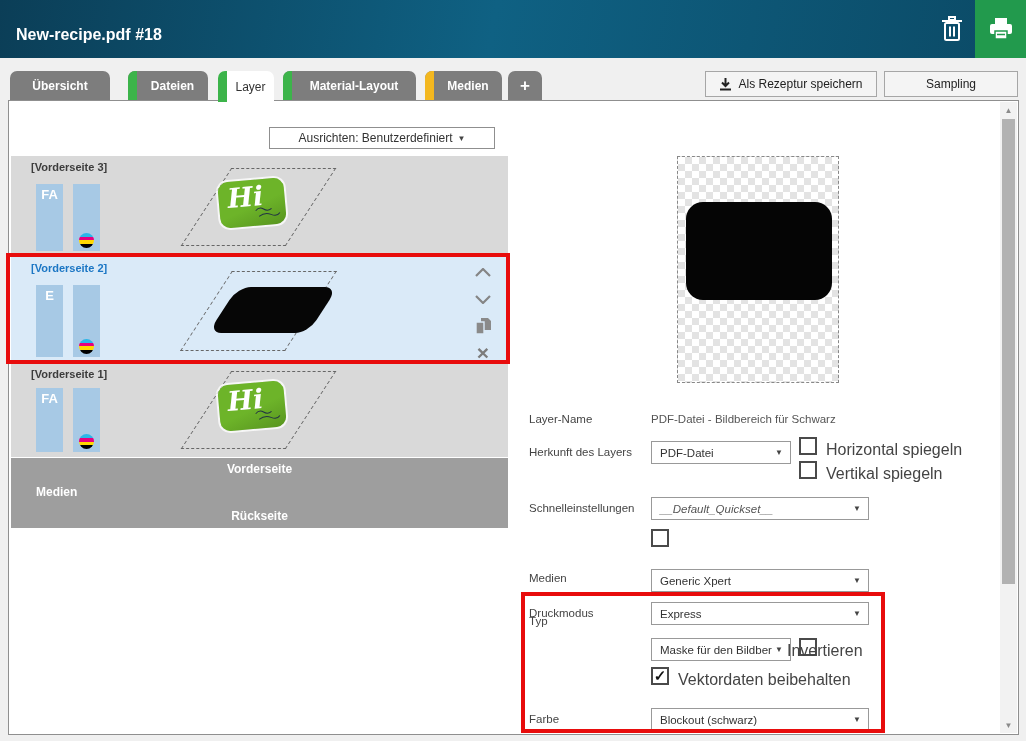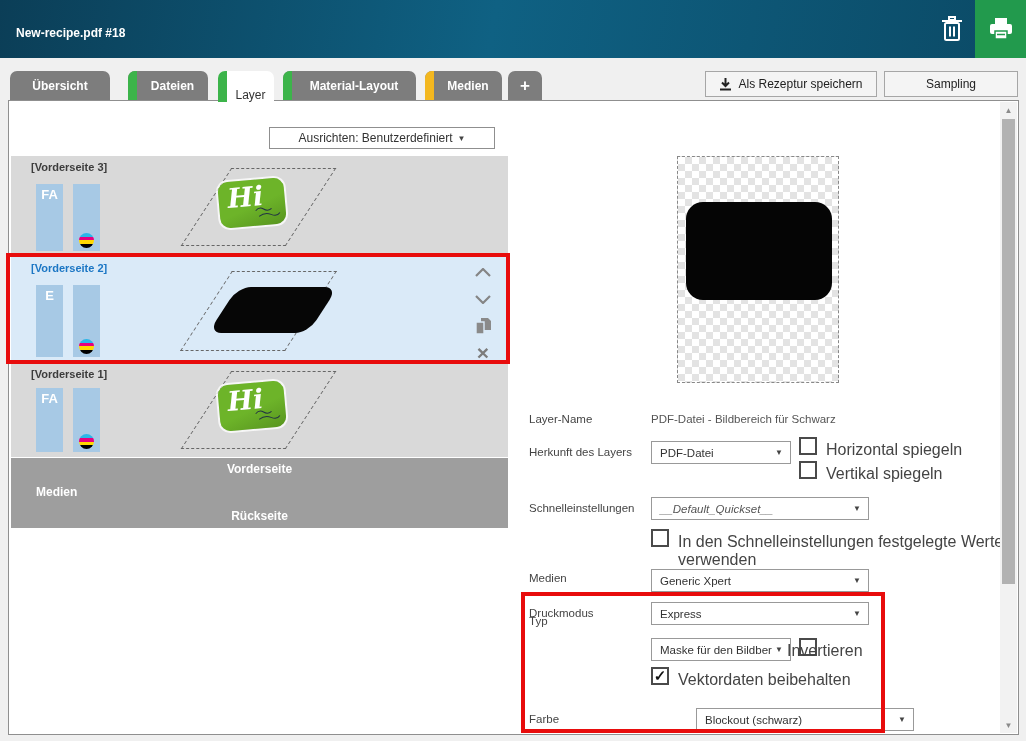--- a/index.html
+++ b/index.html
@@ -8,35 +8,35 @@
     --row-bg:#d9d9d9; --sel-bg:#daeaf8; --sel-text:#1b76c4; --bar-blue:#a7c9e5;
     --media-gray:#9e9e9e; --red:#e80c0c; --logo-green:#6db429; --logo-green-dark:#58951f;
   }
   *{box-sizing:border-box; margin:0; padding:0;}
   html,body{width:1026px;height:741px;overflow:hidden;}
   body{font-family:"Liberation Sans",sans-serif;background:#f0f0f0;position:relative;}
 
   
   .titlebar{position:absolute;left:0;top:0;width:1026px;height:58px;
     background:linear-gradient(100deg,var(--title-grad-a) 0%,var(--title-grad-b) 48%,var(--title-grad-c) 100%);}
-  .titlebar .title{position:absolute;left:16px;top:26px;color:#fff;font-size:12px;font-weight:bold;}
+  .titlebar .title{position:absolute;left:16px;top:26px;color:#fff;font-size:16px;font-weight:bold;}
   .tb-icon-btn{position:absolute;top:0;height:58px;display:flex;align-items:center;justify-content:center;cursor:pointer;}
   .tb-trash{left:930px;width:44px;}
   .tb-print{left:975px;width:51px;background:var(--green-btn);}
 
   
   .tabs{position:absolute;left:0;top:71px;height:31px;width:1026px;}
   .tab{position:absolute;top:0;height:30px;background:var(--tab-gray);border-radius:7px 7px 0 0;
     overflow:hidden;display:flex;align-items:center;justify-content:center;cursor:pointer;}
   .tab .tab-label{color:#fff;font-size:12px;font-weight:600;white-space:nowrap;}
   .tab .accent{position:absolute;left:0;top:0;width:9px;height:100%;}
   .tab.has-accent{padding-left:9px;}
   .accent.green{background:var(--green-accent);}
   .accent.yellow{background:var(--yellow-accent);}
-  .tab.active{background:#fff;height:31px;z-index:6;align-items:flex-end;}
+  .tab.active{background:#fff;height:31px;z-index:6;}
   .tab.active .tab-label{color:#333;font-weight:400;}
   .tab-uebersicht{left:10px;width:100px;}
   .tab-dateien{left:128px;width:80px;}
   .tab-layer{left:218px;width:56px;}
   .tab-material{left:283px;width:133px;}
   .tab-drucken{left:425px;width:77px;}
   .tab-plus{left:508px;width:34px;}
   .tab-plus .tab-label{font-size:17px;font-weight:bold;}
 
   
@@ -298,21 +298,20 @@
   <div class="checkbox" style="left:790px;top:360px;"></div>
   <span class="cb-label" style="left:817px;top:364px;">Vertikal spiegeln</span>
 
   <span class="f-label" style="top:401px;">Schnelleinstellungen</span>
   <div class="dropdown dd-wide" style="top:396px;">
     <span class="dd-italic">__Default_Quickset__</span>
     <span class="dd-arrow">▼</span>
   </div>
 
   <div class="checkbox" style="left:642px;top:428px;"></div>
-  <span class="cb-label" style="left:669px;top:432px;">In den Schnelleinstellungen festgelegte Werte verwenden</span>
 
   <span class="f-label" style="top:471px;">Medien</span>
   <div class="dropdown dd-wide" style="top:468px;">
     <span>Generic Xpert</span>
     <span class="dd-arrow">▼</span>
   </div>
 
   <span class="f-label" style="top:506px;">Druckmodus</span>
   <div class="dropdown dd-wide" style="top:501px;">
     <span>Express</span>
@@ -326,21 +325,21 @@
   </div>
   <div class="checkbox" style="left:790px;top:537px;"></div>
   <span class="cb-label" style="left:778px;top:541px;">Invertieren</span>
 
   <div class="checkbox" style="left:642px;top:566px;">
     <span>✓</span>
   </div>
   <span class="cb-label" style="left:669px;top:570px;">Vektordaten beibehalten</span>
 
   <span class="f-label" style="top:612px;">Farbe</span>
-  <div class="dropdown dd-wide" style="top:607px;margin-left:45px;">
+  <div class="dropdown dd-wide" style="top:607px;">
     <span>Blockout (schwarz)</span>
     <span class="dd-arrow">▼</span>
   </div>
 
   <div class="scrollbar">
     <span class="sb-arrow sb-up">▲</span>
     <div class="sb-thumb"></div>
     <span class="sb-arrow sb-down">▼</span>
   </div>
 </div>

